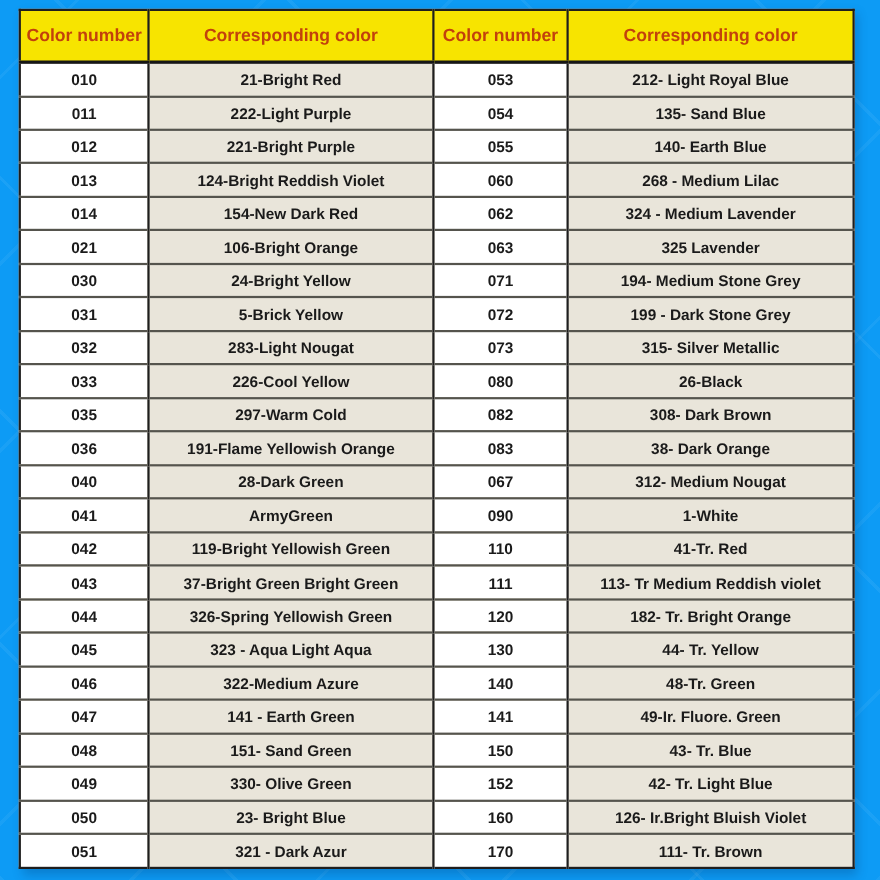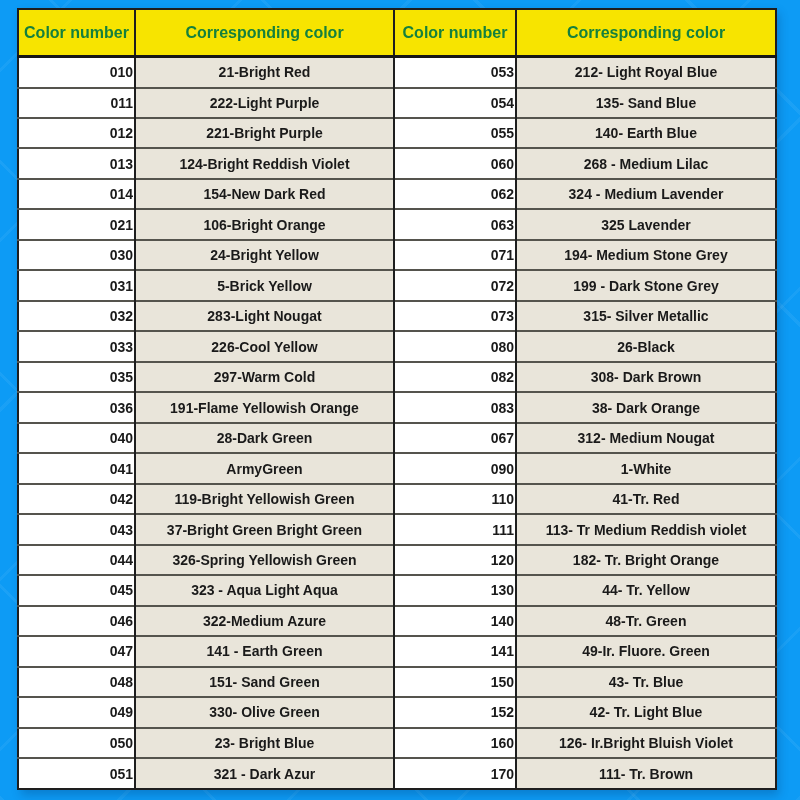--- a/index.html
+++ b/index.html
@@ -27,34 +27,34 @@
   table{
     width:758px;height:782px;
     border-collapse:collapse;table-layout:fixed;
     background:var(--col-bg);
     border:2px solid var(--border-dark);
   }
   col.c1{width:117px;} col.c2{width:259px;} col.c3{width:122px;} col.c4{width:260px;}
   th{
     background:var(--header-bg);
     height:43px;
-    font-size:16px;font-weight:bold;color:#15803d;
+    font-size:16px;font-weight:bold;color:#c2410c;
     text-align:center;vertical-align:middle;
     border-left:2px solid var(--border-dark);
     border-bottom:3px solid #161616;
   }
   td{
     height:26px;
     font-size:14px;font-weight:600;color:#1a1a1a;
     text-align:center;vertical-align:middle;
     border-top:2px solid var(--border-row);
     border-left:2px solid var(--border-dark);
     white-space:nowrap;overflow:hidden;
   }
-  td.num{background:var(--num-bg);text-align:right;}
+  td.num{background:var(--num-bg);}
   td.col{background:var(--col-bg);}
   th:first-child,td:first-child{border-left:none;}
 </style>
 </head>
 <body>
 
 <div class="table-wrap">
   <table>
     <colgroup>
       <col class="c1">

